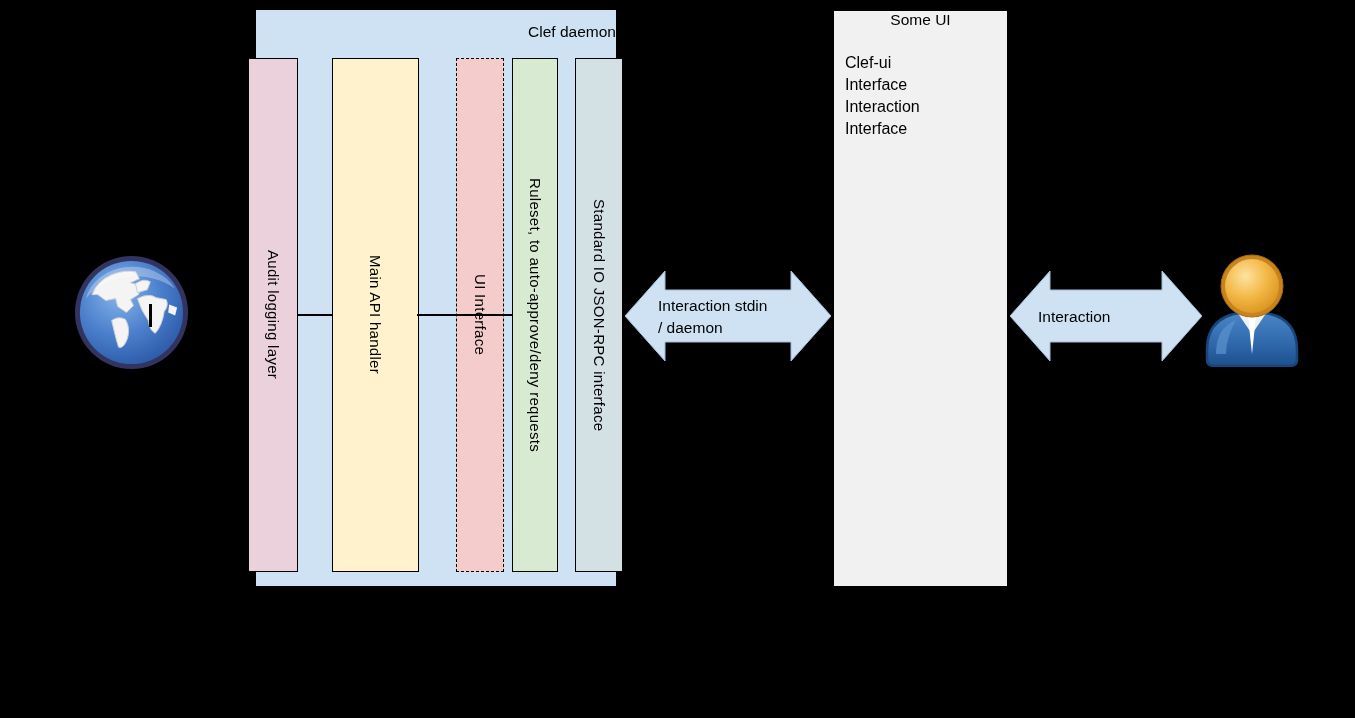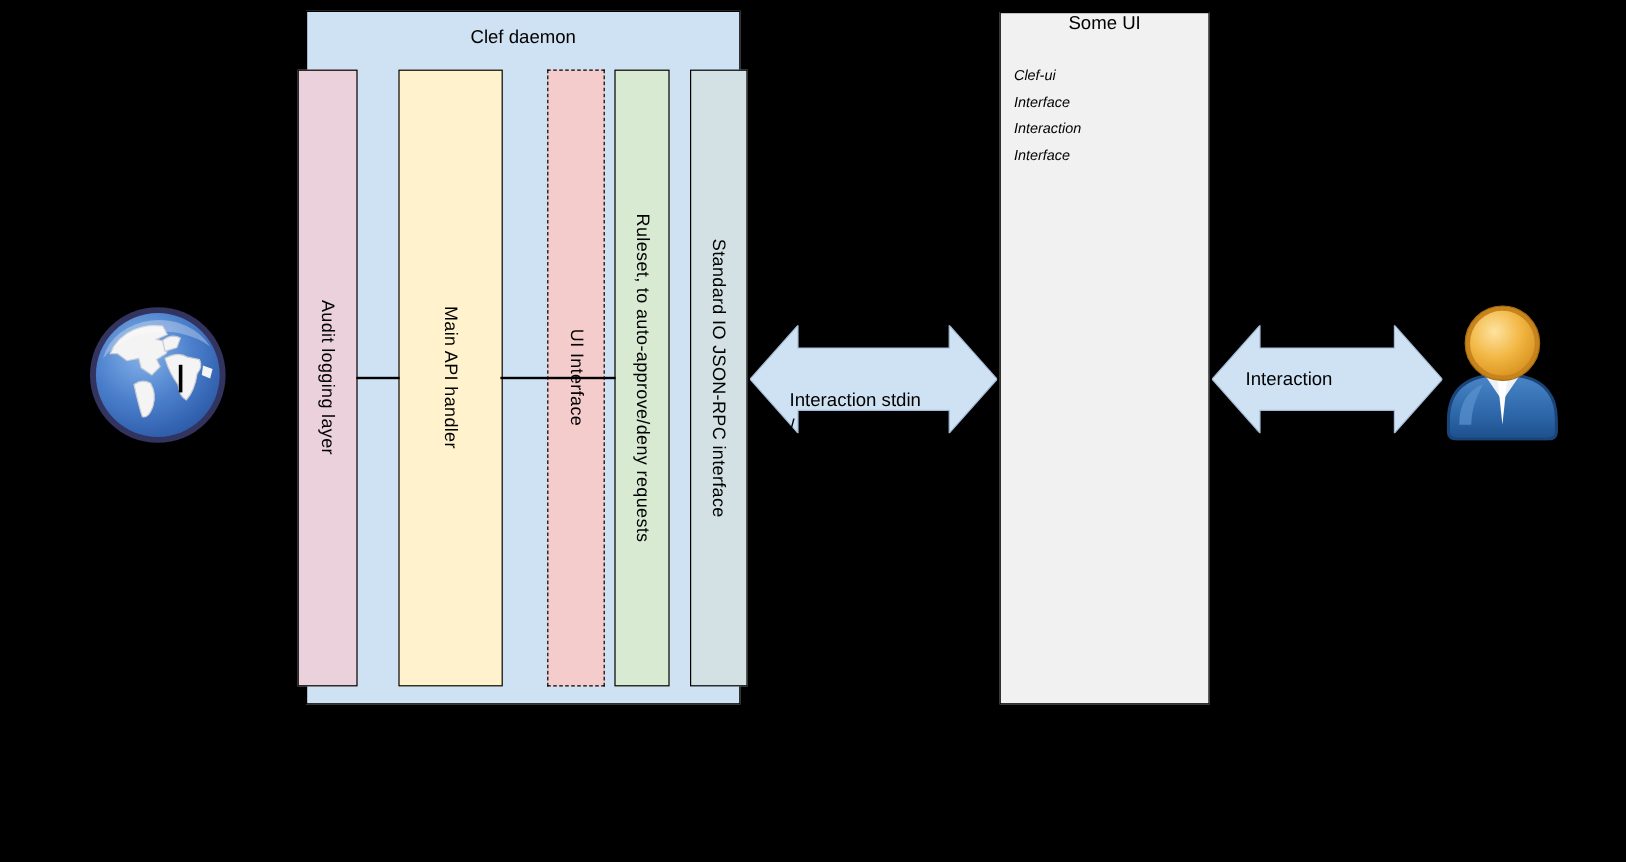--- a/index.html
+++ b/index.html
@@ -3,21 +3,21 @@
 <meta charset="utf-8">
 <style>
   * { margin:0; padding:0; box-sizing:border-box; }
   html,body { background:#000; }
   body { font-family:"Liberation Sans", sans-serif; color:#000; }
   .canvas { position:relative; width:1355px; height:718px; background:#000000; overflow:hidden; }
 
   
   .clef-box { position:absolute; left:255px; top:9px; width:362px; height:578px;
               background:#cfe2f3; border:1.6px solid #000; }
-  .clef-title { padding-top:13px; text-align:center; font-size:15.5px; }
+  .clef-title { padding-top:13px; text-align:right; font-size:15.5px; }
 
   
   .col { position:absolute; top:58px; height:514px; display:flex; align-items:center;
          justify-content:center; border:1.6px solid #000; }
   .vtext { writing-mode:vertical-rl; font-size:15px; white-space:nowrap; letter-spacing:.3px; }
   .col-audit   { left:248px; width:50px; background:#ead1dc; }
   .col-api     { left:332px; width:87px; background:#fff2cc; }
   .col-uiif    { left:456px; width:48px; background:#f4cccc; border-style:dashed; }
   .col-ruleset { left:512px; width:46px; background:#d9ead3; }
   .col-stdio   { left:575px; width:48px; background:#d3e0e4; }
@@ -25,28 +25,28 @@
   
   .hline { position:absolute; height:1.6px; background:#000; top:314px; }
   .hline-1 { left:297px; width:36px; }
   .hline-2 { left:417px; width:96px; }
 
   
   .arrow { position:absolute; top:271px; }
   .arrow-left  { left:625px; }
   .arrow-right { left:1010px; }
   .arrow-label { position:absolute; font-size:15.5px; line-height:22px; }
-  .arrow-label-left  { left:658px; top:295px;margin-top:28px; }
+  .arrow-label-left  { left:658px; top:295px; }
   .arrow-label-right { left:1038px; top:306px; }
 
   
   .someui { position:absolute; left:833px; top:10px; width:175px; height:577px;
             background:#f1f1f1; border:1.6px solid #000; }
   .someui-title { text-align:center; font-size:15.5px; }
-  .someui-list { margin:23px 0 0 11px; font-size:12px; line-height:22px;font-style:italic; }
+  .someui-list { margin:23px 0 0 11px; font-size:16px; line-height:22px; }
 
   
   .globe-wrap  { position:absolute; left:72px;  top:253px; width:119px; height:119px; }
   .person-wrap { position:absolute; left:1202px; top:254px; width:100px; height:113px; }
   .globe-line  { position:absolute; left:149px; top:304px; width:2.5px; height:23px; background:#000; }
 </style>
 </head>
 <body>
 
 <div class="canvas">
@@ -93,21 +93,21 @@
   </div>
 
   <div class="hline hline-1"></div>
   <div class="hline hline-2"></div>
 
   <svg class="arrow arrow-left" width="206" height="90" viewBox="0 0 206 90">
     <polygon points="0,45 40,0 40,19 166,19 166,0 206,45 166,90 166,71 40,71 40,90" fill="#cfe2f3" stroke="#a3bbd6" stroke-width="1"></polygon>
   </svg>
   <div class="arrow-label arrow-label-left">
     <div>Interaction stdin</div>
-    <div>/ stdout</div>
+    <div>/ daemon</div>
   </div>
 
   <div class="someui">
     <div class="someui-title">Some UI</div>
     <div class="someui-list">
       <div>Clef-ui</div>
       <div>Interface</div>
       <div>Interaction</div>
       <div>Interface</div>
     </div>

